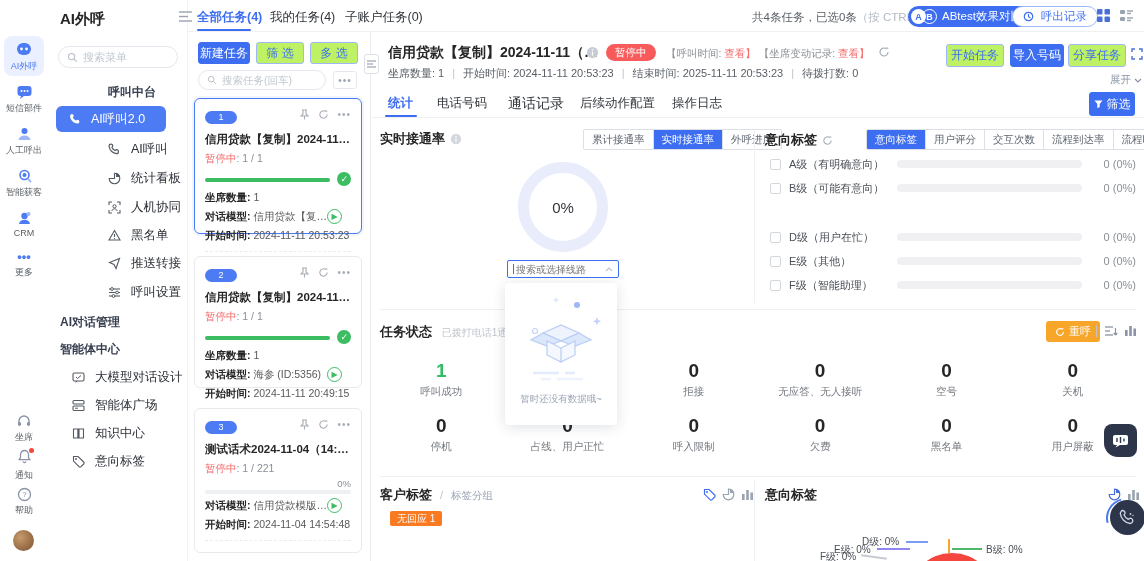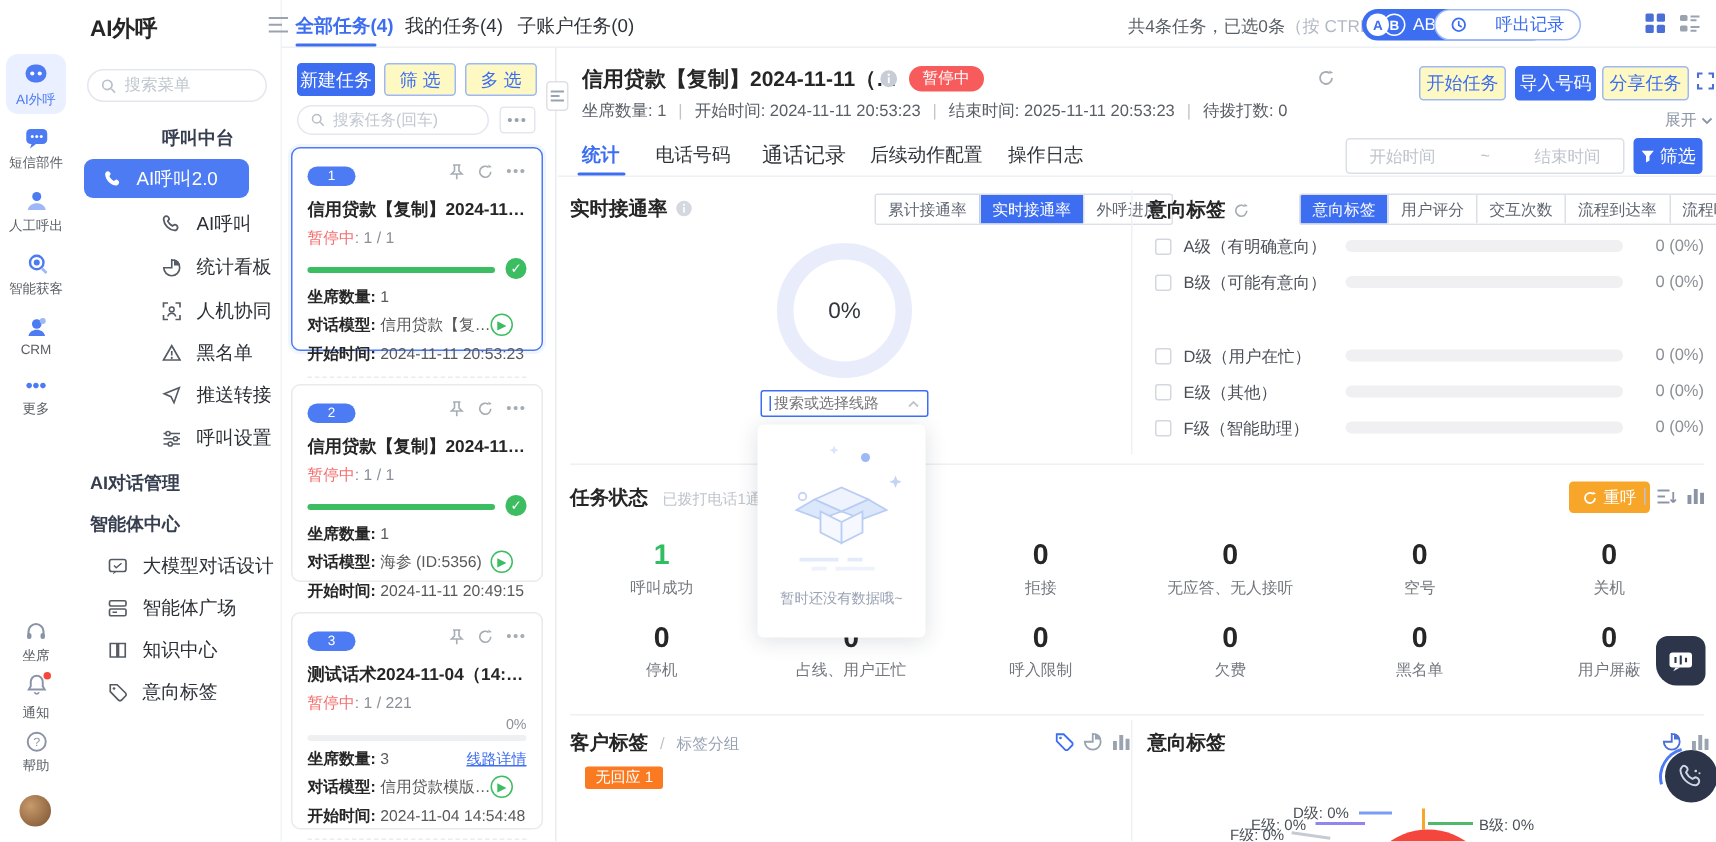--- a/index.html
+++ b/index.html
@@ -19,21 +19,21 @@
   
   .side-item { position:absolute; left:60px; display:flex; align-items:center; gap:10px; font-size:12.5px; color:#2b2f36; cursor:pointer; }
   .side-group { position:absolute; left:60px; font-size:12px; color:#363e4f; font-weight:bold; }
 
   .inputish { border:1px solid #e4e7ed; border-radius:12px; background:#fff; display:flex; align-items:center; gap:5px; padding:0 8px; }
   .inputish input { border:none; outline:none; width:100%; font-size:11px; color:#333; background:transparent; font-family:inherit; }
   .inputish input::placeholder { color:#c2c8d0; }
 
   .btn { display:flex; align-items:center; justify-content:center; border-radius:3px; font-size:12px; cursor:pointer; }
   .btn-blue { background:#3d6ef2; color:#fff; border:1px solid #3d6ef2; }
-  .btn-outline { background:#fef9c3; color:#3d6ef2; border:1px solid #9db7f7; }
+  .btn-outline { background:#bef264; color:#3d6ef2; border:1px solid #9db7f7; }
 
   
   .card { position:absolute; left:194px; width:168px; background:#fff; border:1px solid #e8eaee; border-radius:6px; padding:10px 10px 8px 10px; }
   .card.sel { border:1.5px solid #4d7bf3; box-shadow:0 0 0 2px rgba(77,123,243,.08); }
   .card .idx { display:inline-block; width:32px; height:13px; line-height:13px; background:#4d7bf3; color:#fff; font-size:9px; text-align:center; border-radius:7px; }
   .card .cicons { position:absolute; right:10px; top:10px; display:flex; gap:8px; color:#a7adb5; }
   .card .ttl { font-size:11.5px; font-weight:bold; color:#262626; margin-top:8px; }
   .card .st { font-size:10.5px; margin-top:5px; color:#8a8f98; }
   .card .st .red { color:#f56c6c; }
   .card .bar { height:4px; background:#eef0f2; border-radius:2px; margin-top:7px; width:128px; position:relative; }
@@ -290,21 +290,21 @@
   </div>
 
   <div class="abs" style="left:908px;top:6px;height:21px;border-radius:11px;background:#3d6ef2;display:flex;align-items:center;padding:0 10px 0 3px;gap:5px;cursor:pointer;">
     <span style="display:flex;">
       <i style="font-style:normal;width:15px;height:15px;border-radius:50%;background:#fff;color:#3d6ef2;font-size:9px;font-weight:bold;display:flex;align-items:center;justify-content:center;">A</i>
       <i style="font-style:normal;width:15px;height:15px;border-radius:50%;border:1px solid #fff;color:#fff;font-size:9px;font-weight:bold;display:flex;align-items:center;justify-content:center;margin-left:-4px;">B</i>
     </span>
     <span style="color:#fff;font-size:11.5px;">ABtest效果对比</span>
   </div>
 
-  <div class="abs" style="left:956px;top:6px;height:21px;border-radius:11px;border:1px solid #9db7f7;display:flex;align-items:center;padding:0 10px;gap:19px;color:#3d6ef2;font-size:11.5px;cursor:pointer;background:#fff;">
+  <div class="abs" style="left:1012px;top:6px;height:21px;border-radius:11px;border:1px solid #9db7f7;display:flex;align-items:center;padding:0 10px;gap:7px;color:#3d6ef2;font-size:11.5px;cursor:pointer;background:#fff;">
     <span>
         <svg width="11" height="11" viewBox="0 0 11 11">
           <circle cx="5.5" cy="5.5" r="4.2" fill="none" stroke="#3d6ef2" stroke-width="1.2"></circle>
           <path d="M5.5 3v2.8l2 1.2" fill="none" stroke="#3d6ef2" stroke-width="1.1"></path>
         </svg>
       </span>
     <span>呼出记录</span>
   </div>
 
   <div class="abs" style="left:1096px;top:8px;cursor:pointer;">
@@ -427,24 +427,20 @@
         </i>
       <i style="font-size:10px;letter-spacing:1px;font-style:normal;">•••</i>
     </span>
     <div class="ttl ell">测试话术2024-11-04（14:53）</div>
     <div class="st"><span class="red">暂停中</span>: <span>1 / 221</span></div>
     <div style="text-align:right;font-size:9.5px;color:#8a8f98;margin-top:2px;">0%</div>
     <div class="bar" style="margin-top:1px;width:146px;">
         <div class="fill" style="width: 0%;"></div>
       </div>
     <div style="display:flex;align-items:center;">
-      <div class="meta ell" style="width:90px;"><b>坐席数量:</b> <span>3</span></div>
-      <span style="margin-left:auto;margin-top:5px;font-size:10px;color:#3d6ef2;text-decoration:underline;cursor:pointer;">线路详情</span>
-    </div>
-    <div style="display:flex;align-items:center;">
       <div class="meta ell" style="width:122px;"><b>对话模型:</b> <span>信用贷款模版（不要动！...</span></div>
       <span class="playbtn" style="margin-top:4px;">▶</span>
     </div>
     <div class="meta"><b>开始时间:</b> <span>2024-11-04 14:54:48</span></div>
     <div class="dash"></div>
     
   </div>
 
   <div class="abs" style="left:364px;top:54px;width:15px;height:20px;background:#fff;border:1px solid #dde1e7;border-radius:3px;display:flex;align-items:center;justify-content:center;z-index:5;">
     <svg width="9" height="8" viewBox="0 0 9 8">
@@ -456,20 +452,24 @@
 
   <div class="abs ell" style="left:388px;top:44px;max-width:212px;font-size:14px;font-weight:bold;color:#262626;">信用贷款【复制】2024-11-11（20:53）</div>
   <span class="abs" style="left:586px;top:46px;">
       <svg width="13" height="13" viewBox="0 0 13 13">
         <circle cx="6.5" cy="6.5" r="5.6" fill="#c8ccd4"></circle>
         <rect x="5.9" y="5.5" width="1.2" height="4" fill="#fff"></rect>
         <circle cx="6.5" cy="3.8" r=".8" fill="#fff"></circle>
       </svg>
     </span>
   <div class="abs" style="left:606px;top:44px;height:17px;line-height:17px;padding:0 9px;background:#f85b5b;color:#fff;font-size:10.5px;border-radius:9px;">暂停中</div>
+  <div class="abs" style="left:666px;top:47px;font-size:10.5px;color:#8c9096;white-space:nowrap;">
+    <span>【呼叫时间:</span> <span style="color:#f56c6c;cursor:pointer;">查看】</span>
+    <span>【坐席变动记录:</span> <span style="color:#f56c6c;cursor:pointer;">查看】</span>
+  </div>
   <span class="abs" style="left:878px;top:46px;cursor:pointer;">
       <svg width="12" height="12" viewBox="0 0 12 12">
         <path d="M10 6A4 4 0 1 1 8.4 2.8" fill="none" stroke="#a7adb5" stroke-width="1.2"></path>
         <path d="M8.2 0.8l.4 2.3 2.2-.6z" fill="#a7adb5"></path>
       </svg>
     </span>
 
   <div class="abs" style="left:388px;top:66px;font-size:11px;color:#595f66;white-space:nowrap;">
     <span>坐席数量: 1</span><span class="ghost" style="margin:0 8px;">|</span><span>开始时间: 2024-11-11 20:53:23</span><span class="ghost" style="margin:0 8px;">|</span><span>结束时间: 2025-11-11 20:53:23</span><span class="ghost" style="margin:0 8px;">|</span><span>待拨打数: 0</span>
   </div>
@@ -490,25 +490,20 @@
   </div>
 
   <div class="hline abs" style="left:372px;top:117px;width:772px;"></div>
   <div class="abs" style="left:388px;top:95px;font-size:12.5px;font-weight:bold;color:#3d6ef2;cursor:pointer;">统计</div>
   <div class="tab-underline" style="left:385px;top:115px;width:32px;"></div>
   <div class="abs" style="left:437px;top:95px;font-size:12.5px;color:#30343a;cursor:pointer;">电话号码</div>
   <div class="abs" style="left:508px;top:95px;font-size:14px;color:#30343a;cursor:pointer;">通话记录</div>
   <div class="abs" style="left:580px;top:95px;font-size:12.5px;color:#30343a;cursor:pointer;">后续动作配置</div>
   <div class="abs" style="left:672px;top:95px;font-size:12.5px;color:#30343a;cursor:pointer;">操作日志</div>
 
-  <div class="abs" style="left:897px;top:92px;width:186px;height:24px;border:1px solid #dcdfe6;border-radius:3px;display:flex;align-items:center;justify-content:space-around;font-size:11px;color:#bfc4cc;background:#fff;cursor:text;">
-    <span>开始时间</span>
-    <span>~</span>
-    <span>结束时间</span>
-  </div>
   <div class="btn btn-blue abs" style="left:1089px;top:92px;width:46px;height:24px;gap:4px;">
     <svg width="9" height="9" viewBox="0 0 10 10">
         <path d="M0.5 0.5h9L6.3 4.5v3.2L3.7 9.3V4.5z" fill="#fff"></path>
       </svg>
     <span>筛选</span>
   </div>
 
   <div class="abs" style="left:380px;top:130px;font-size:13px;font-weight:bold;color:#262626;display:flex;align-items:center;gap:5px;">
     <span>实时接通率</span>
     <svg width="12" height="12" viewBox="0 0 13 13">

